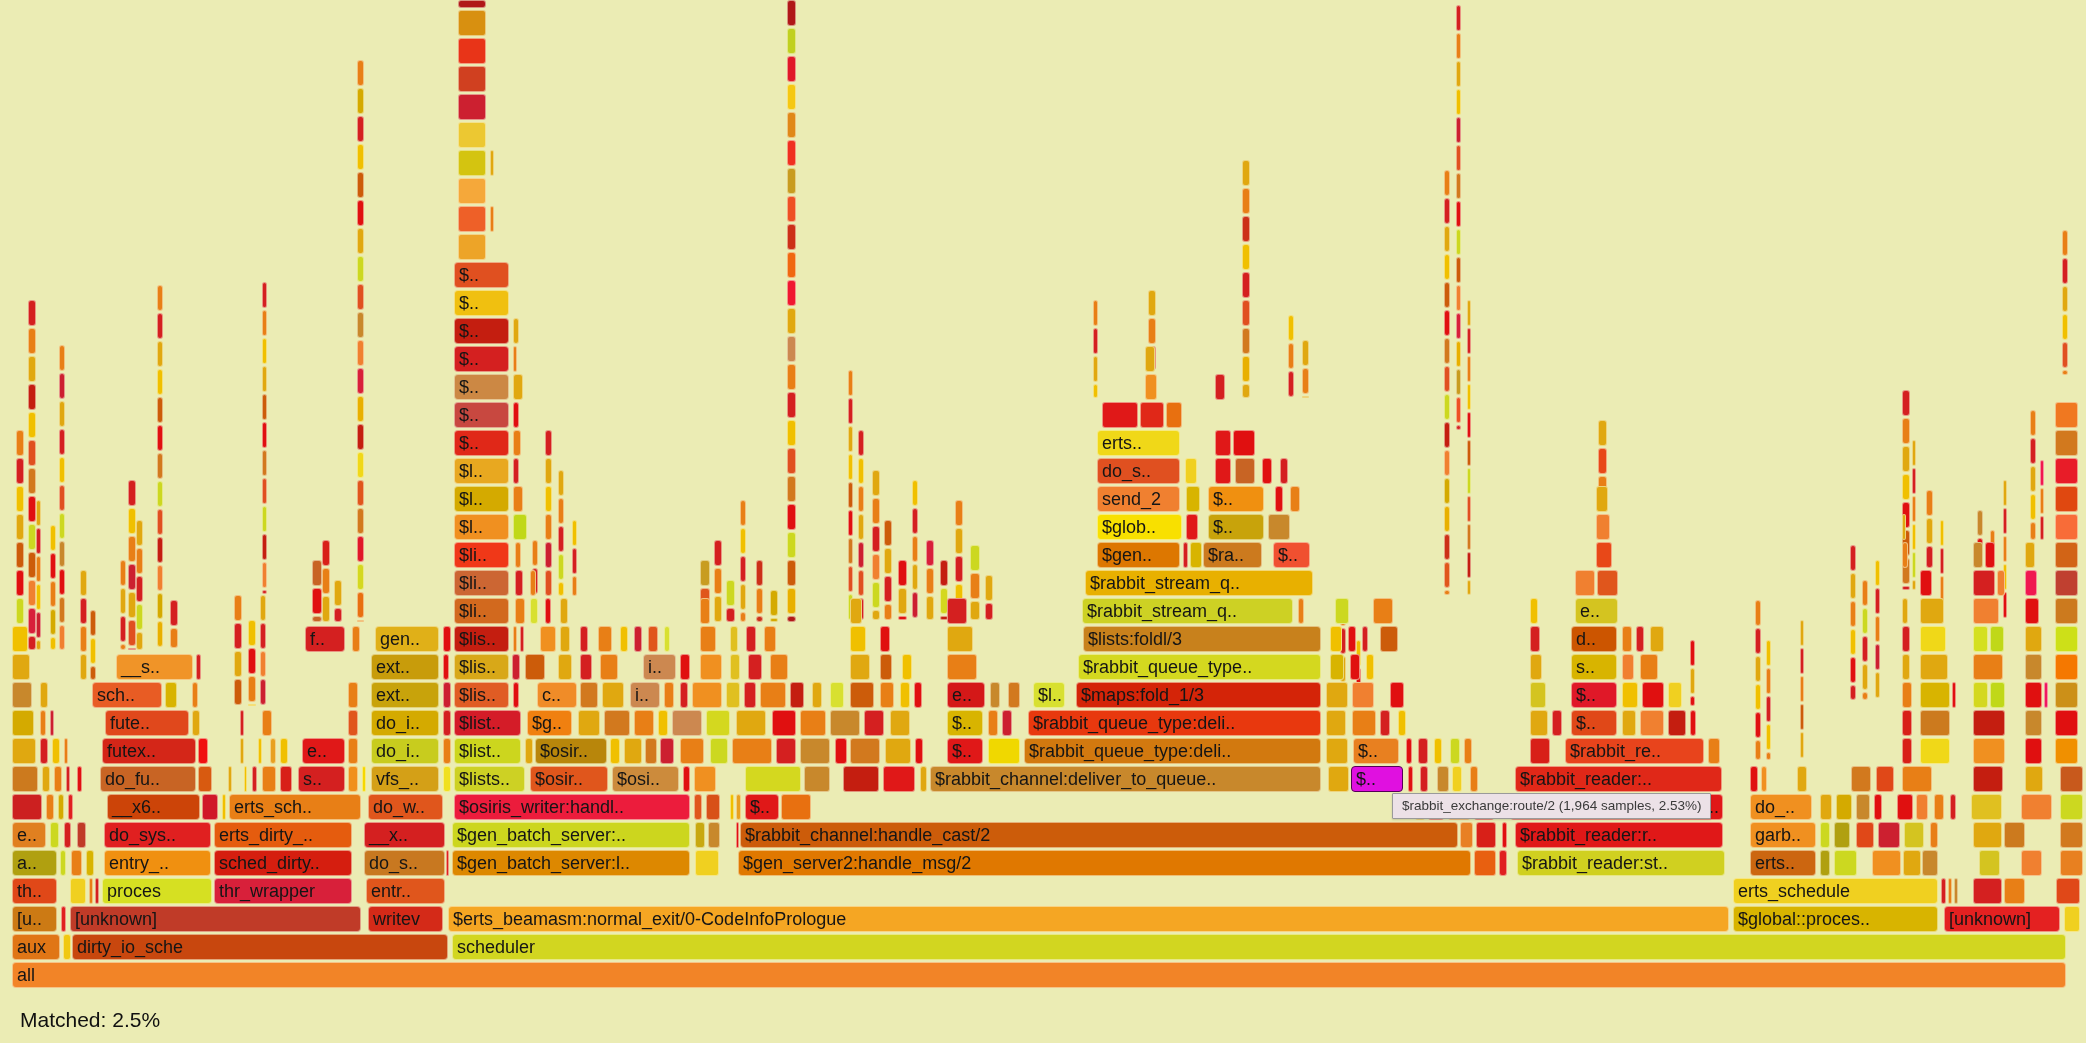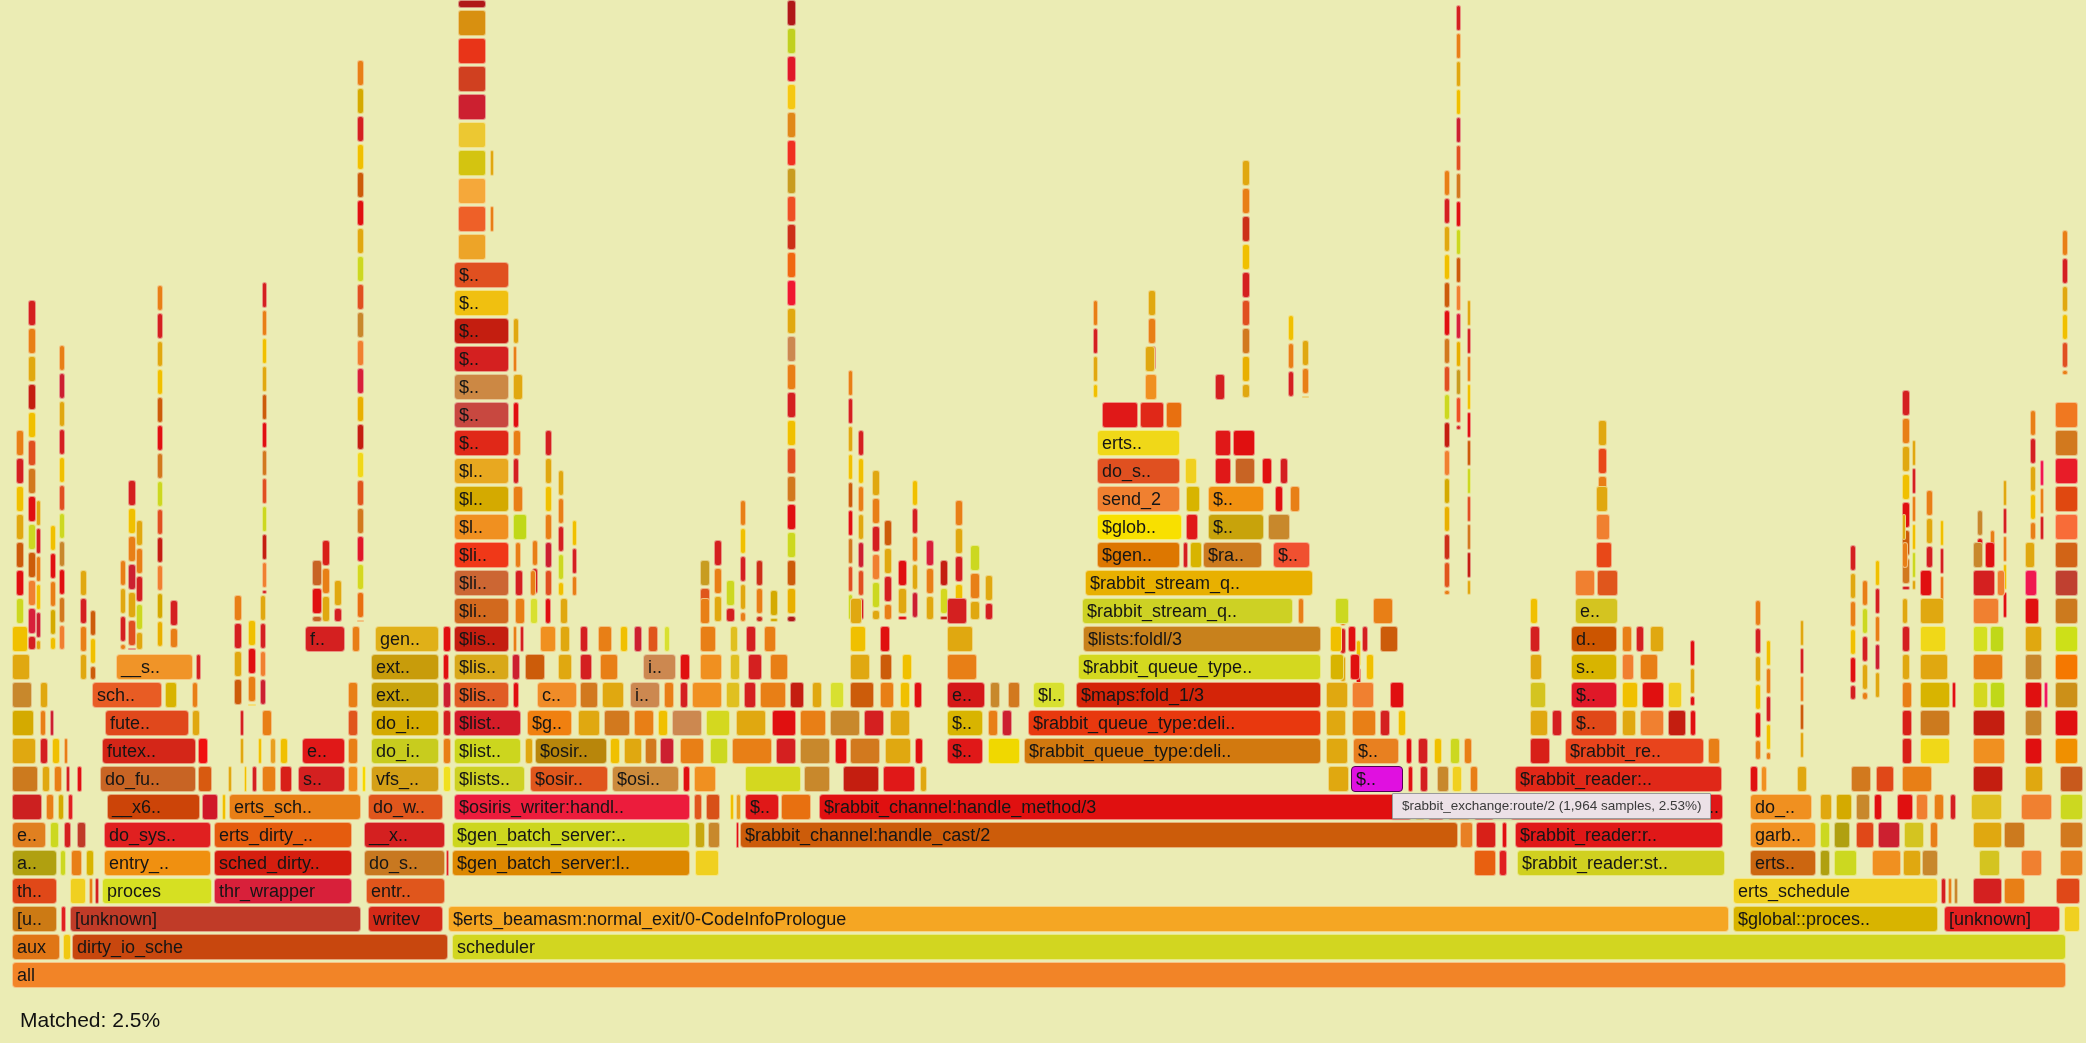--- a/index.html
+++ b/index.html
@@ -461,20 +461,21 @@
     <div class="fb" style="left: 12px; top: 850px; width: 45px; height: 26px; background: rgb(176, 160, 16);">a..</div>
     <div class="fb sm" style="left: 60px; top: 850px; width: 6px; height: 26px; background: rgb(204, 216, 32);"></div>
     <div class="fb sm" style="left: 71px; top: 850px; width: 11px; height: 26px; background: rgb(232, 127, 22);"></div>
     <div class="fb sm" style="left: 86px; top: 850px; width: 8px; height: 26px; background: rgb(216, 180, 0);"></div>
     <div class="fb" style="left: 104px; top: 850px; width: 107px; height: 26px; background: rgb(240, 144, 16);">entry_..</div>
     <div class="fb" style="left: 214px; top: 850px; width: 138px; height: 26px; background: rgb(213, 30, 15);">sched_dirty..</div>
     <div class="fb" style="left: 364px; top: 850px; width: 81px; height: 26px; background: rgb(200, 120, 32);">do_s..</div>
     <div class="fb sm" style="left: 446px; top: 850px; width: 3px; height: 26px; background: rgb(224, 32, 32);"></div>
     <div class="fb" style="left: 452px; top: 850px; width: 238px; height: 26px; background: rgb(221, 136, 0);">$gen_batch_server:l..</div>
     <div class="fb sm" style="left: 695px; top: 850px; width: 24px; height: 26px; background: rgb(240, 208, 32);"></div>
+    <div class="fb" style="left: 738px; top: 850px; width: 733px; height: 26px; background: rgb(224, 120, 0);">$gen_server2:handle_msg/2</div>
     <div class="fb sm" style="left: 1474px; top: 850px; width: 22px; height: 26px; background: rgb(232, 96, 16);"></div>
     <div class="fb sm" style="left: 1499px; top: 850px; width: 8px; height: 26px; background: rgb(224, 32, 32);"></div>
     <div class="fb" style="left: 1517px; top: 850px; width: 208px; height: 26px; background: rgb(208, 208, 32);">$rabbit_reader:st..</div>
     <div class="fb" style="left: 1750px; top: 850px; width: 66px; height: 26px; background: rgb(204, 102, 16);">erts..</div>
     <div class="fb sm" style="left: 1820px; top: 850px; width: 10px; height: 26px; background: rgb(176, 160, 16);"></div>
     <div class="fb sm" style="left: 1834px; top: 850px; width: 23px; height: 26px; background: rgb(204, 216, 32);"></div>
     <div class="fb sm" style="left: 1872px; top: 850px; width: 29px; height: 26px; background: rgb(240, 144, 32);"></div>
     <div class="fb sm" style="left: 1903px; top: 850px; width: 18px; height: 26px; background: rgb(224, 168, 16);"></div>
     <div class="fb sm" style="left: 1922px; top: 850px; width: 16px; height: 26px; background: rgb(200, 136, 44);"></div>
     <div class="fb sm" style="left: 1979px; top: 850px; width: 21px; height: 26px; background: rgb(212, 196, 32);"></div>
@@ -515,21 +516,20 @@
     <div class="fb sm" style="left: 222px; top: 794px; width: 4px; height: 26px; background: rgb(240, 192, 0);"></div>
     <div class="fb" style="left: 229px; top: 794px; width: 132px; height: 26px; background: rgb(232, 127, 22);">erts_sch..</div>
     <div class="fb" style="left: 368px; top: 794px; width: 75px; height: 26px; background: rgb(224, 86, 28);">do_w..</div>
     <div class="fb" style="left: 454px; top: 794px; width: 236px; height: 26px; background: rgb(236, 28, 60);">$osiris_writer:handl..</div>
     <div class="fb sm" style="left: 694px; top: 794px; width: 8px; height: 26px; background: rgb(224, 86, 28);"></div>
     <div class="fb sm" style="left: 706px; top: 794px; width: 14px; height: 26px; background: rgb(216, 80, 24);"></div>
     <div class="fb sm" style="left: 730px; top: 794px; width: 4px; height: 26px; background: rgb(240, 192, 0);"></div>
     <div class="fb sm" style="left: 736px; top: 794px; width: 5px; height: 26px; background: rgb(232, 160, 32);"></div>
     <div class="fb" style="left: 745px; top: 794px; width: 34px; height: 26px; background: rgb(224, 24, 24);">$..</div>
     <div class="fb sm" style="left: 781px; top: 794px; width: 30px; height: 26px; background: rgb(232, 112, 16);"></div>
-    <div class="fb" style="left: 819px; top: 794px; width: 593px; height: 26px; background: rgb(224, 16, 16);">$rabbit_channel:handle_method/3</div>
     <div class="fb sm" style="left: 1415px; top: 794px; width: 10px; height: 26px; background: rgb(224, 168, 16);"></div>
     <div class="fb sm" style="left: 1428px; top: 794px; width: 16px; height: 26px; background: rgb(212, 32, 32);"></div>
     <div class="fb sm" style="left: 1448px; top: 794px; width: 22px; height: 26px; background: rgb(232, 127, 22);"></div>
     <div class="fb sm" style="left: 1474px; top: 794px; width: 20px; height: 26px; background: rgb(224, 16, 16);"></div>
     <div class="fb ar" style="left: 1510px; top: 794px; width: 213px; height: 26px; background: rgb(224, 24, 24);">r:r..</div>
     <div class="fb" style="left: 1750px; top: 794px; width: 62px; height: 26px; background: rgb(240, 144, 32);">do_..</div>
     <div class="fb sm" style="left: 1820px; top: 794px; width: 12px; height: 26px; background: rgb(224, 168, 16);"></div>
     <div class="fb sm" style="left: 1836px; top: 794px; width: 16px; height: 26px; background: rgb(212, 170, 0);"></div>
     <div class="fb sm" style="left: 1856px; top: 794px; width: 14px; height: 26px; background: rgb(200, 136, 44);"></div>
     <div class="fb sm" style="left: 1874px; top: 794px; width: 8px; height: 26px; background: rgb(224, 16, 16);"></div>
@@ -560,20 +560,21 @@
     <div class="fb" style="left: 454px; top: 766px; width: 71px; height: 26px; background: rgb(205, 209, 36);">$lists..</div>
     <div class="fb" style="left: 530px; top: 766px; width: 78px; height: 26px; background: rgb(224, 86, 28);">$osir..</div>
     <div class="fb" style="left: 612px; top: 766px; width: 67px; height: 26px; background: rgb(204, 139, 60);">$osi..</div>
     <div class="fb sm" style="left: 683px; top: 766px; width: 7px; height: 26px; background: rgb(224, 16, 16);"></div>
     <div class="fb sm" style="left: 694px; top: 766px; width: 22px; height: 26px; background: rgb(240, 144, 32);"></div>
     <div class="fb sm" style="left: 745px; top: 766px; width: 56px; height: 26px; background: rgb(212, 216, 31);"></div>
     <div class="fb sm" style="left: 804px; top: 766px; width: 26px; height: 26px; background: rgb(200, 136, 44);"></div>
     <div class="fb sm" style="left: 843px; top: 766px; width: 36px; height: 26px; background: rgb(196, 30, 16);"></div>
     <div class="fb sm" style="left: 883px; top: 766px; width: 32px; height: 26px; background: rgb(224, 24, 24);"></div>
     <div class="fb sm" style="left: 920px; top: 766px; width: 7px; height: 26px; background: rgb(224, 168, 16);"></div>
+    <div class="fb" style="left: 930px; top: 766px; width: 391px; height: 26px; background: rgb(200, 136, 44);">$rabbit_channel:deliver_to_queue..</div>
     <div class="fb sm" style="left: 1328px; top: 766px; width: 21px; height: 26px; background: rgb(224, 168, 16);"></div>
     <div class="fb" style="left: 1351px; top: 766px; width: 52px; height: 26px; background: rgb(224, 16, 224); border: 1.5px solid rgb(85, 0, 85);">$..</div>
     <div class="fb sm" style="left: 1408px; top: 766px; width: 5px; height: 26px; background: rgb(224, 16, 16);"></div>
     <div class="fb sm" style="left: 1420px; top: 766px; width: 8px; height: 26px; background: rgb(212, 32, 32);"></div>
     <div class="fb sm" style="left: 1437px; top: 766px; width: 12px; height: 26px; background: rgb(200, 136, 44);"></div>
     <div class="fb sm" style="left: 1452px; top: 766px; width: 10px; height: 26px; background: rgb(240, 208, 32);"></div>
     <div class="fb sm" style="left: 1470px; top: 766px; width: 8px; height: 26px; background: rgb(232, 127, 22);"></div>
     <div class="fb" style="left: 1515px; top: 766px; width: 207px; height: 26px; background: rgb(224, 40, 24);">$rabbit_reader:..</div>
     <div class="fb sm" style="left: 1750px; top: 766px; width: 8px; height: 26px; background: rgb(224, 16, 16);"></div>
     <div class="fb sm" style="left: 1761px; top: 766px; width: 6px; height: 26px; background: rgb(240, 144, 32);"></div>

